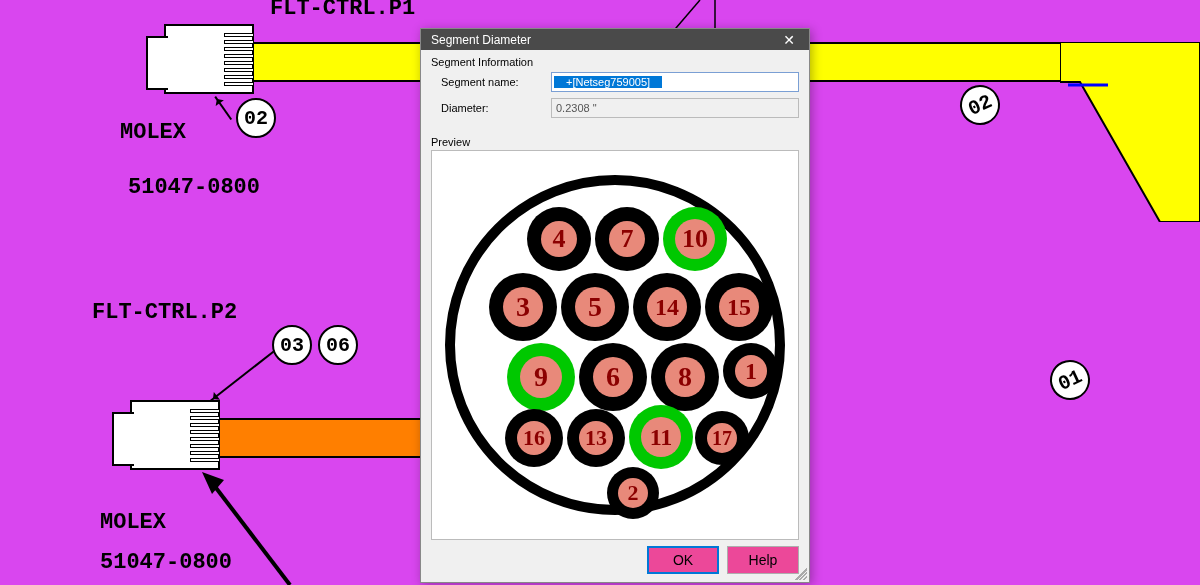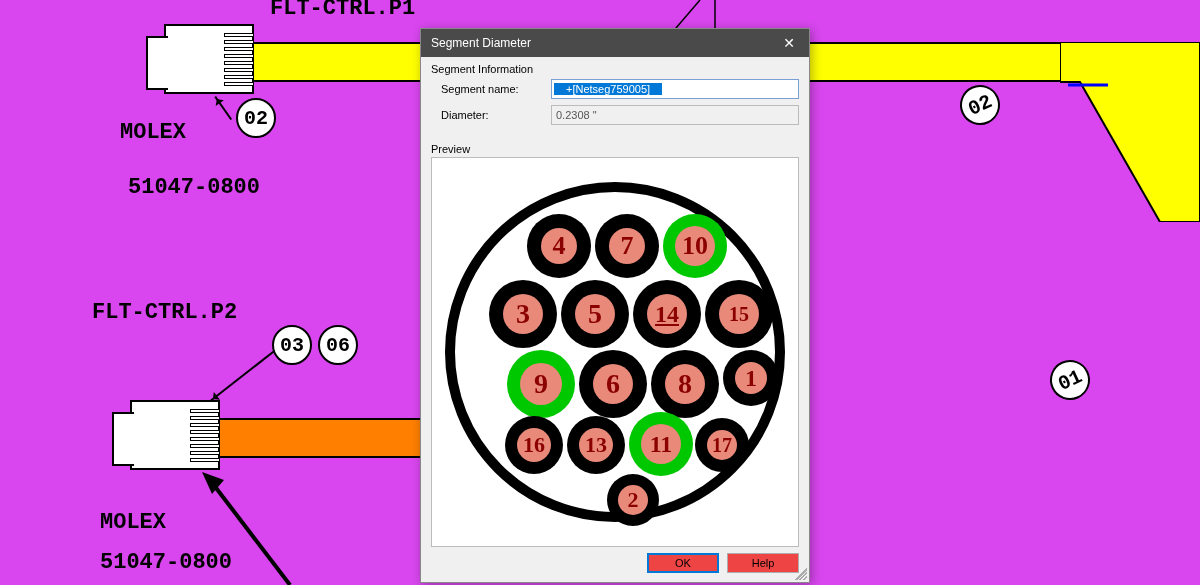--- a/index.html
+++ b/index.html
@@ -196,23 +196,23 @@
     color: #8b0000;
   }
   .button-row {
     display: flex;
     justify-content: flex-end;
     gap: 8px;
     padding: 6px 0 0 0;
   }
   .button-row button {
     width: 72px;
-    height: 20px;
-    font-size: 11px;
-    background: #ef4444;
+    height: 28px;
+    font-size: 14px;
+    background: #ec4899;
     border: 1px solid #adadad;
   }
   .button-row button.default {
     border: 1px solid #0078d7;
     box-shadow: inset 0 0 0 1px #0078d7;
   }
   .corner-grip {
     position: absolute;
     right: 2px;
     bottom: 2px;
@@ -329,24 +329,24 @@
             <div class="core" style="left: 208px; top: 22px; width: 64px; height: 64px; background: rgb(0, 200, 0);">
               <div class="inner" style="width: 40px; height: 40px; background: rgb(232, 137, 122); font-size: 26px;">10</div>
             </div>
             <div class="core" style="left: 34px; top: 88px; width: 68px; height: 68px; background: rgb(0, 0, 0);">
               <div class="inner" style="width: 40px; height: 40px; background: rgb(232, 137, 122); font-size: 28px;">3</div>
             </div>
             <div class="core" style="left: 106px; top: 88px; width: 68px; height: 68px; background: rgb(0, 0, 0);">
               <div class="inner" style="width: 40px; height: 40px; background: rgb(232, 137, 122); font-size: 28px;">5</div>
             </div>
             <div class="core" style="left: 178px; top: 88px; width: 68px; height: 68px; background: rgb(0, 0, 0);">
-              <div class="inner" style="width: 40px; height: 40px; background: rgb(232, 137, 122); font-size: 24px; text-decoration: underline;">14</div>
+              <div class="inner" style="width: 40px; height: 40px; background: rgb(232, 137, 122); font-size: 24px;">14</div>
             </div>
             <div class="core" style="left: 250px; top: 88px; width: 68px; height: 68px; background: rgb(0, 0, 0);">
-              <div class="inner" style="width: 40px; height: 40px; background: rgb(232, 137, 122); font-size: 20px;">15</div>
+              <div class="inner" style="width: 40px; height: 40px; background: rgb(232, 137, 122); font-size: 24px;">15</div>
             </div>
             <div class="core" style="left: 52px; top: 158px; width: 68px; height: 68px; background: rgb(0, 200, 0);">
               <div class="inner" style="width: 42px; height: 42px; background: rgb(232, 137, 122); font-size: 28px;">9</div>
             </div>
             <div class="core" style="left: 124px; top: 158px; width: 68px; height: 68px; background: rgb(0, 0, 0);">
               <div class="inner" style="width: 40px; height: 40px; background: rgb(232, 137, 122); font-size: 28px;">6</div>
             </div>
             <div class="core" style="left: 196px; top: 158px; width: 68px; height: 68px; background: rgb(0, 0, 0);">
               <div class="inner" style="width: 40px; height: 40px; background: rgb(232, 137, 122); font-size: 28px;">8</div>
             </div>

